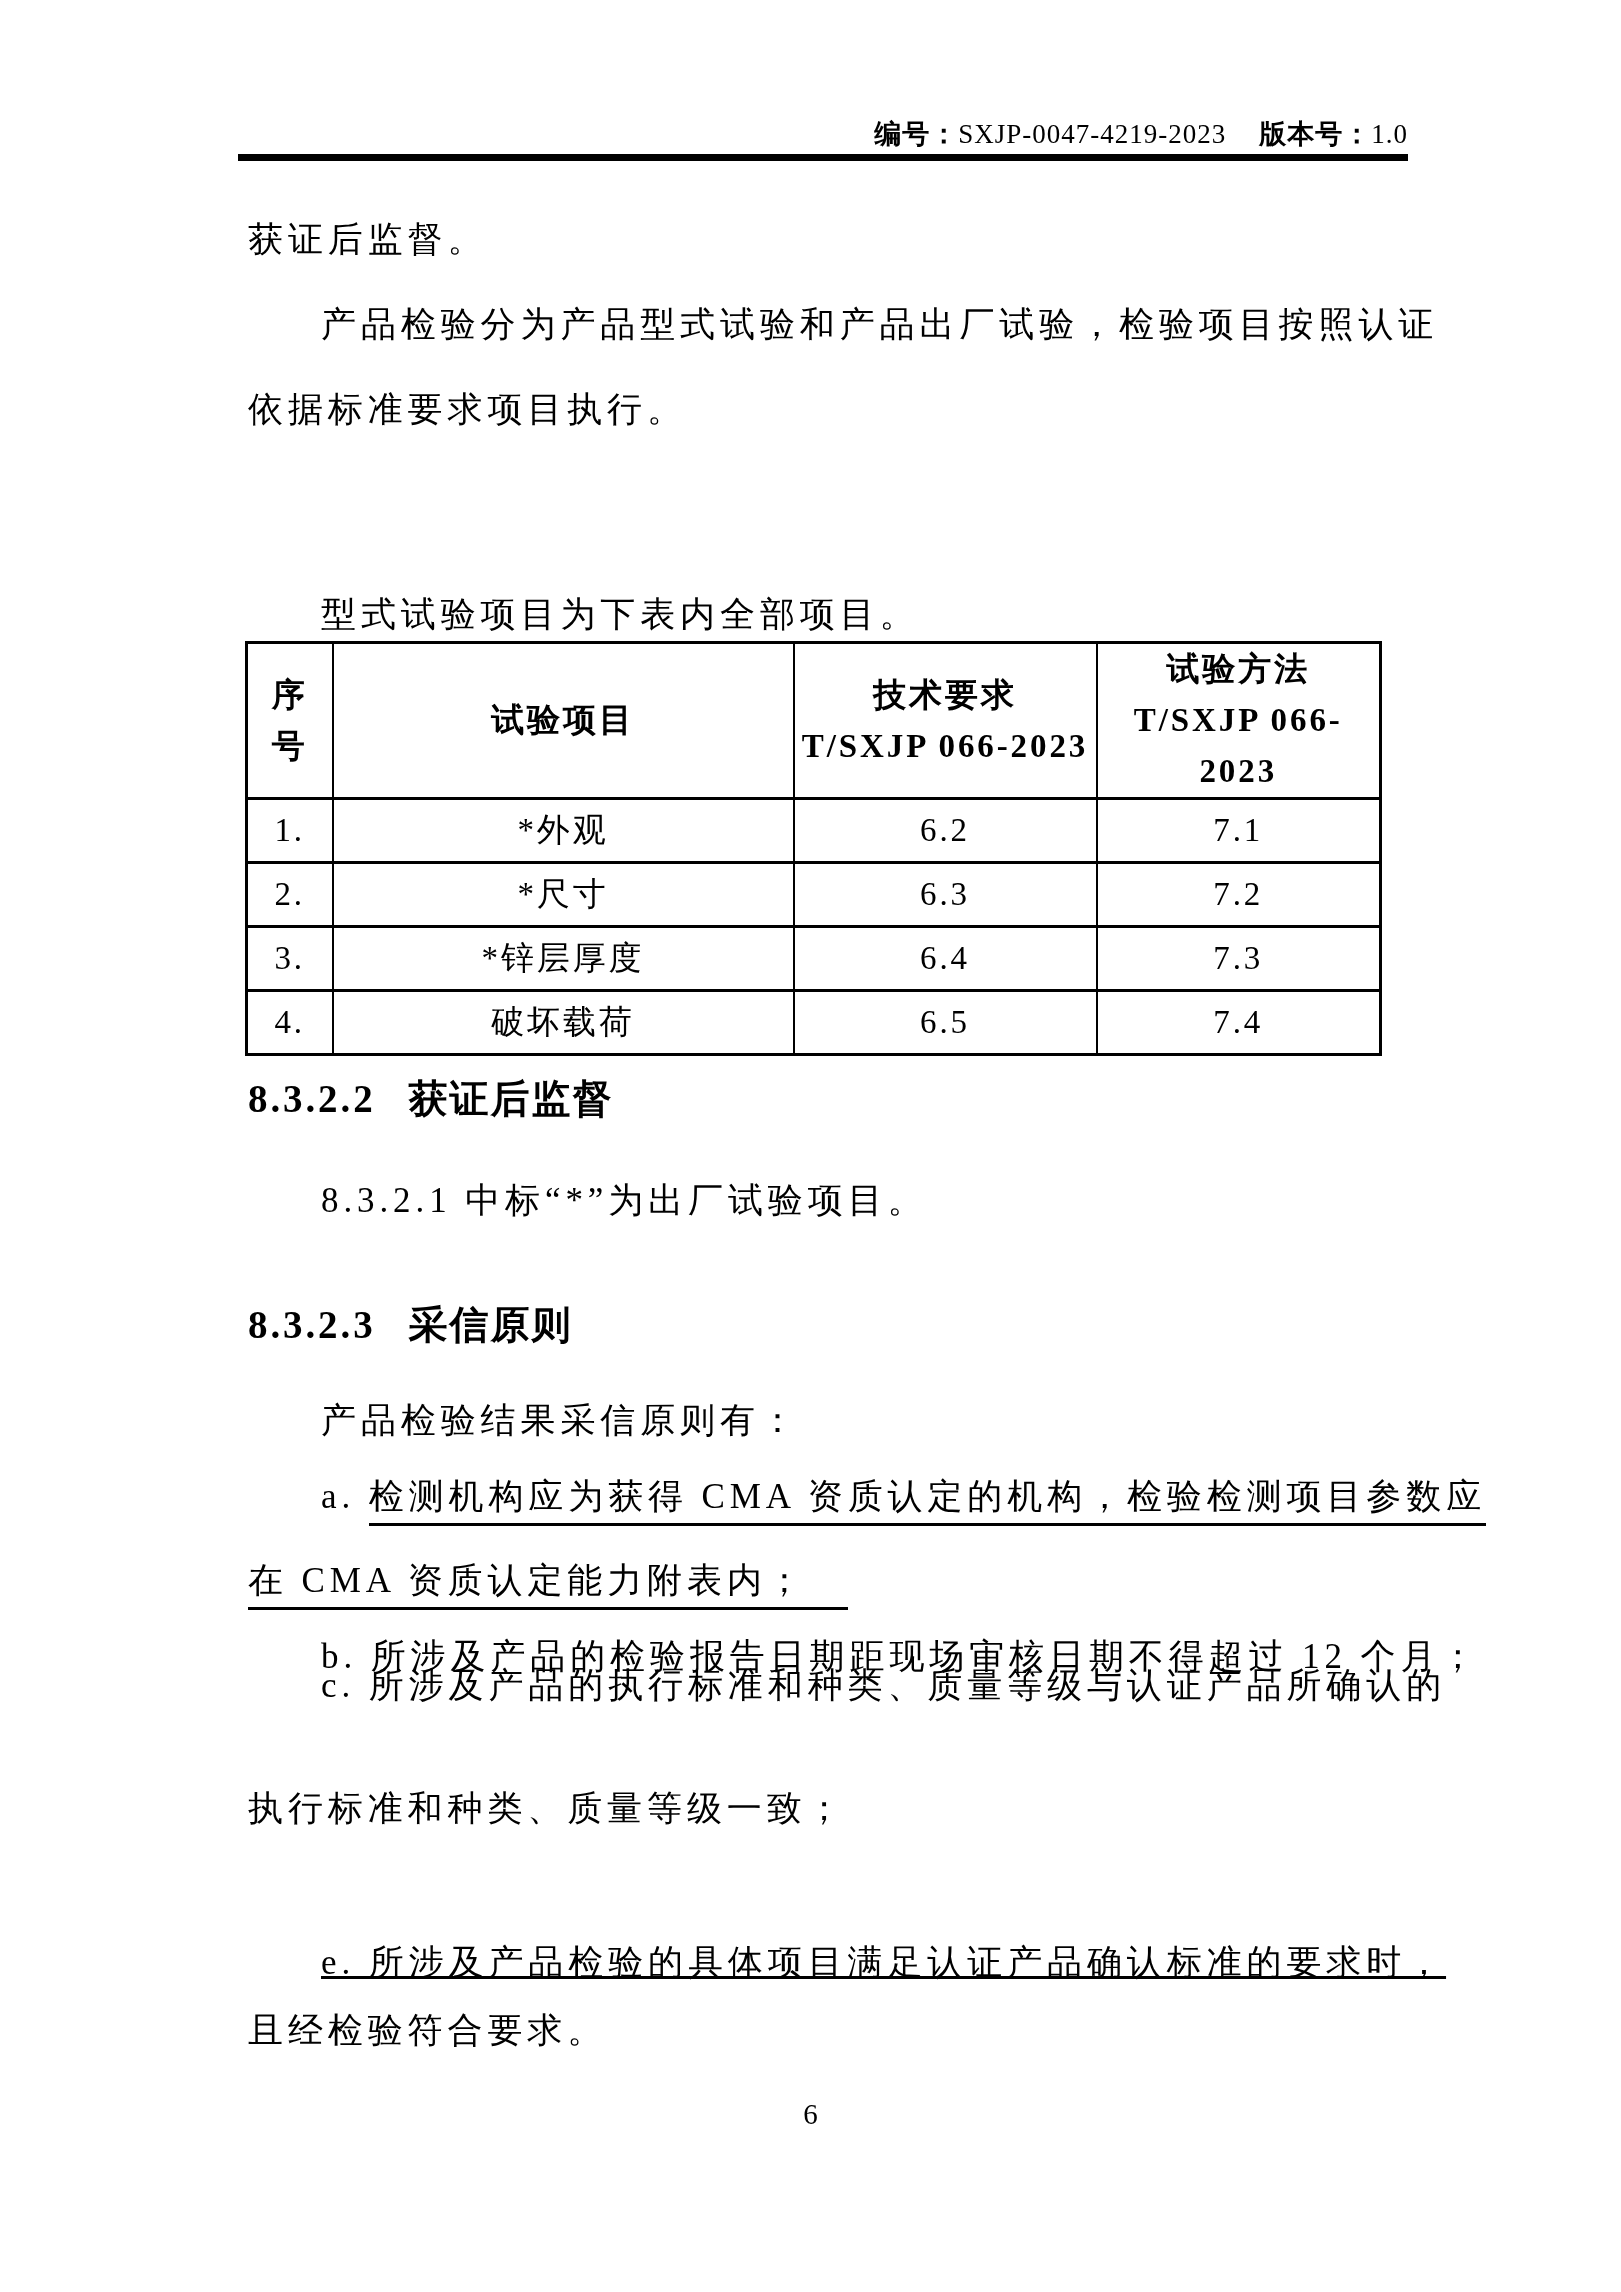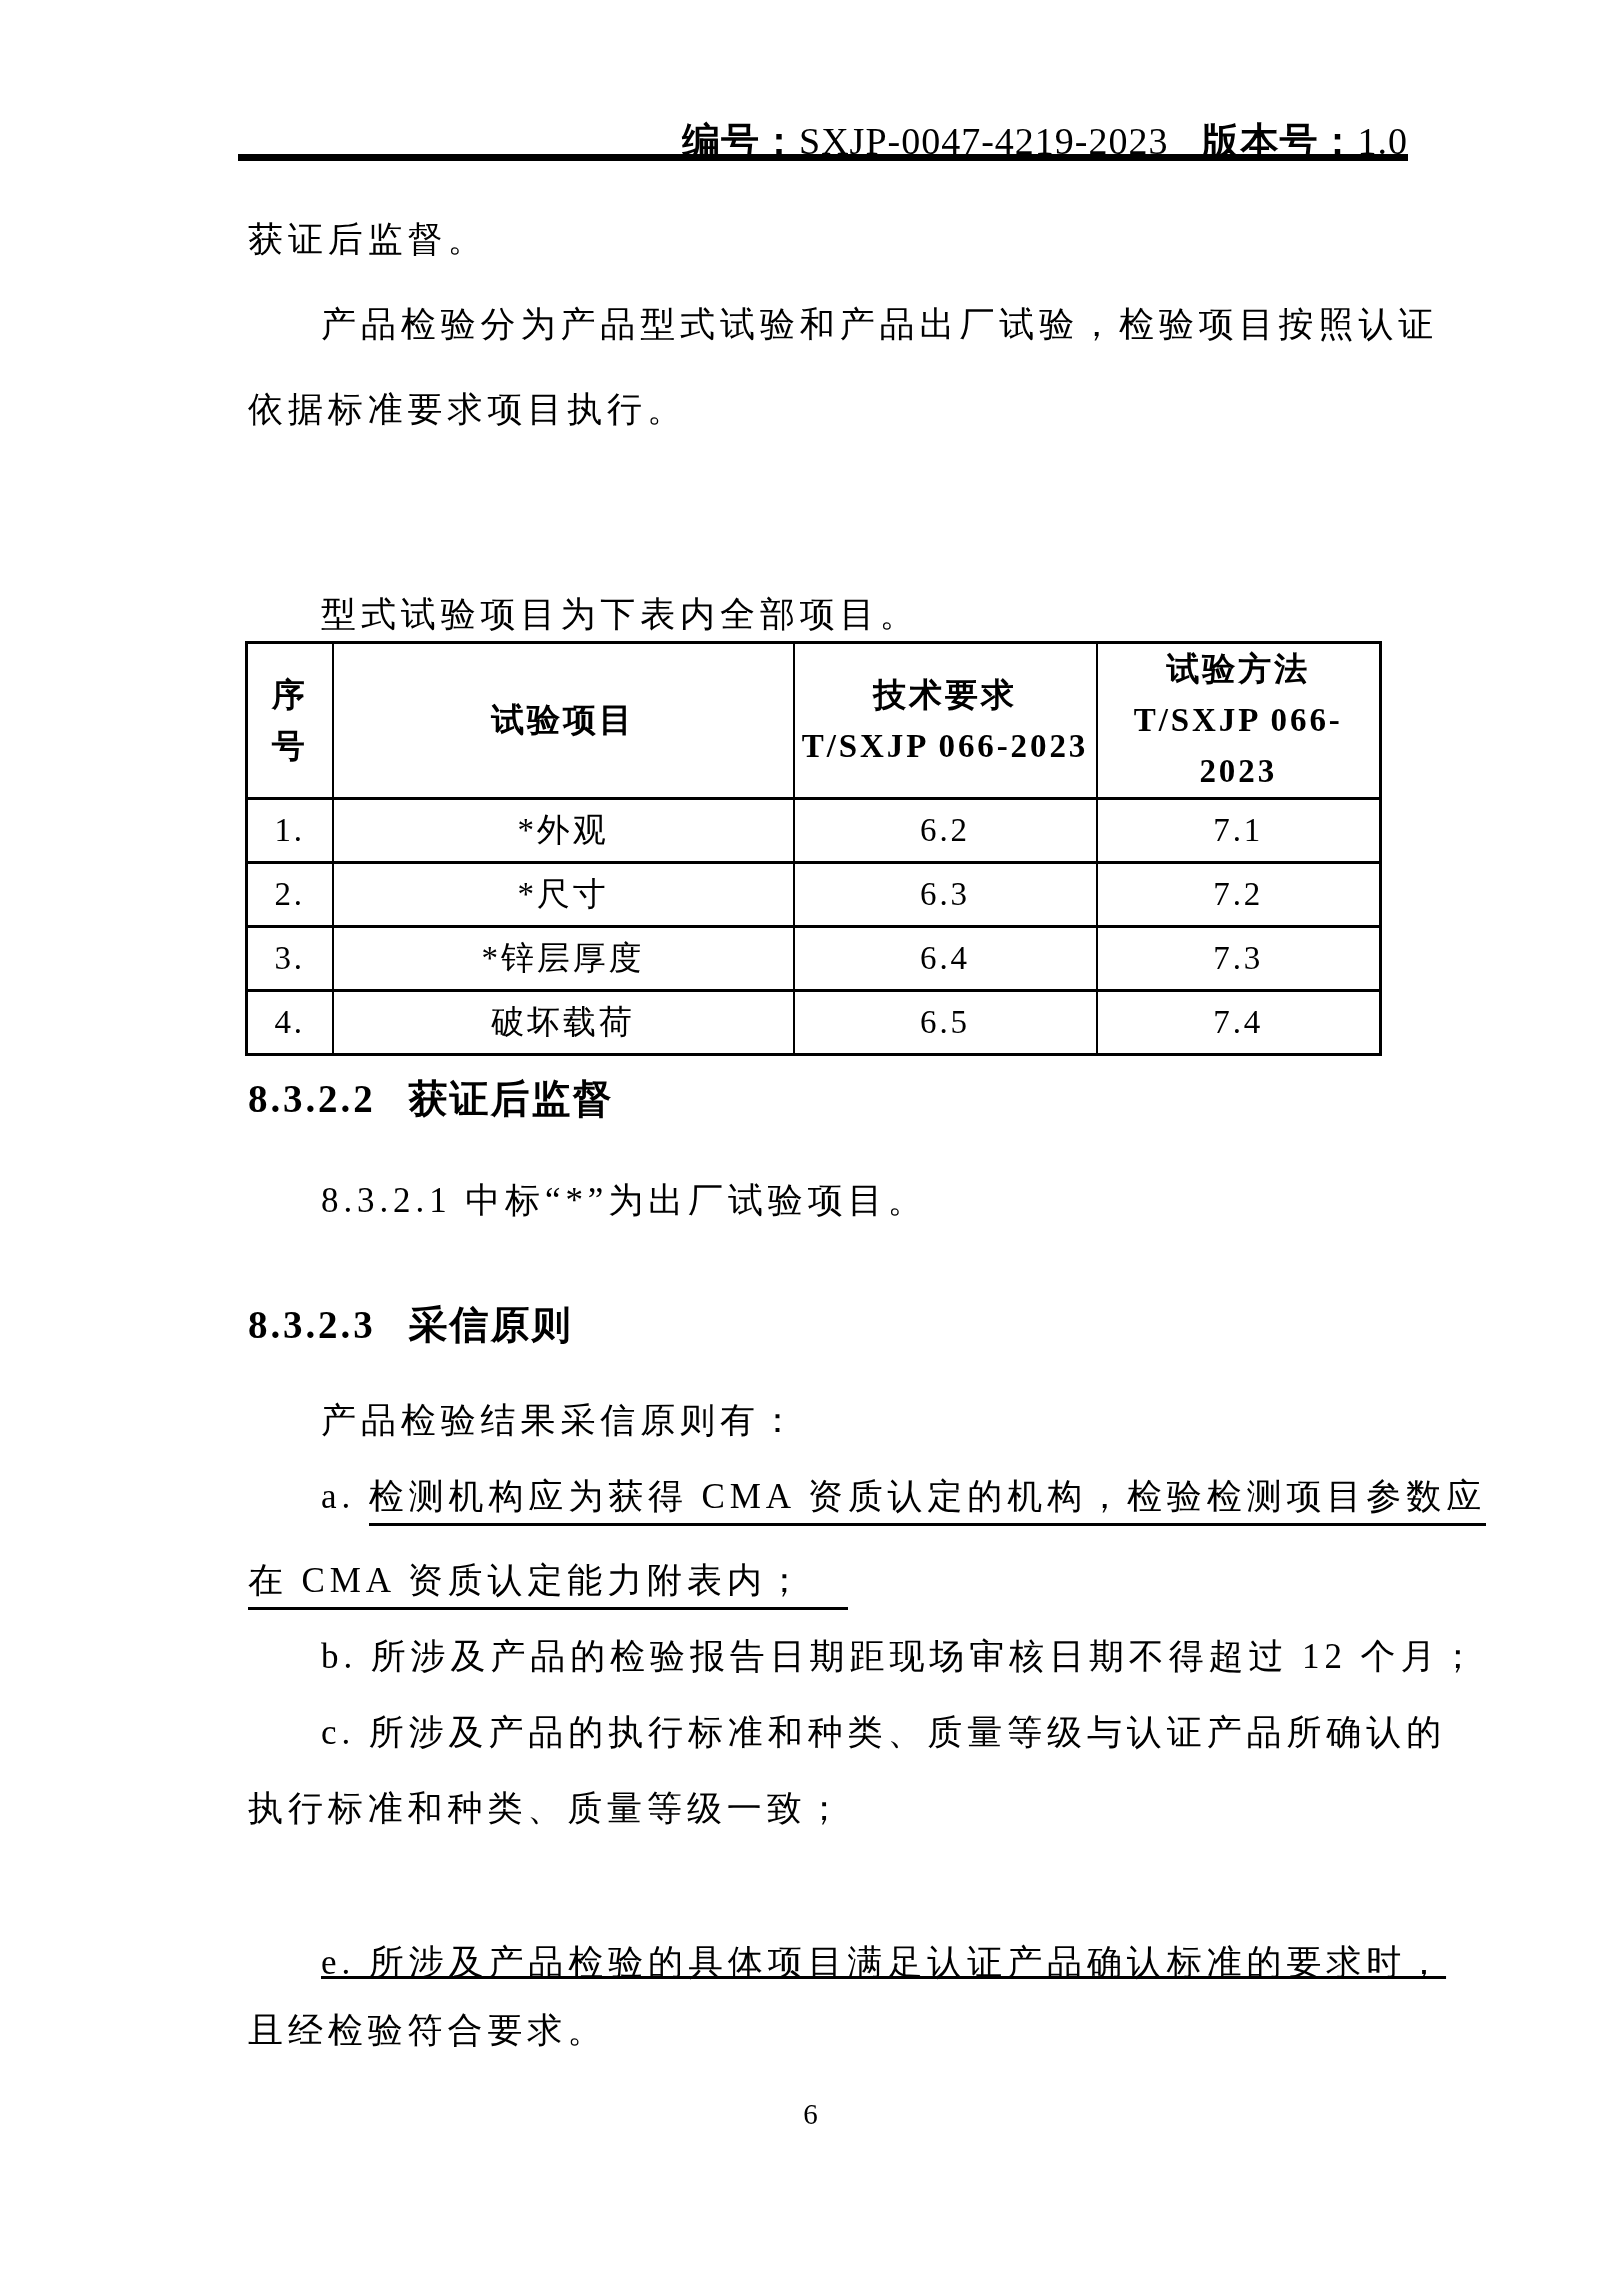--- a/index.html
+++ b/index.html
@@ -9,21 +9,21 @@
     margin:0 auto;
     background:#ffffff;
     font-family:"Liberation Serif","DejaVu Serif",serif;
     color:#000;
     overflow:hidden;
   }
   .abs{position:absolute;white-space:nowrap;}
   
   .doc-header{
     top:116px;right:213px;
-    font-size:38px;letter-spacing:1px;
+    font-size:27px;letter-spacing:1px;
   }
   .doc-header .lbl{font-weight:bold;font-family:"Liberation Sans","DejaVu Sans",sans-serif;}
   .doc-header .val{font-weight:normal;}
   .doc-header .second{margin-left:33px;}
   .header-rule{
     position:absolute;left:238px;top:154px;
     width:1170px;height:6.9px;background:#000;
   }
   
   .line{
@@ -144,21 +144,21 @@
   <div class="abs line ind" style="top:1399px;">产品检验结果采信原则有：</div>
 
   <div class="abs line ind" style="top:1475px;">
     <span>a. </span><span class="ul-part">检测机构应为获得 CMA 资质认定的机构，检验检测项目参数应</span>
   </div>
   <div class="abs line marg" style="top:1559px;">
     <span class="ul-part ul-tail">在 CMA 资质认定能力附表内；</span>
   </div>
 
   <div class="abs line ind" style="top:1635px;">b. 所涉及产品的检验报告日期距现场审核日期不得超过 12 个月；</div>
-  <div class="abs line ind" style="top:1711px;">c. 所涉及产品的执行标准和种类、质量等级与认证产品所确认的</div>
+  <div class="abs line ind" style="top:1664px;">c. 所涉及产品的执行标准和种类、质量等级与认证产品所确认的</div>
   <div class="abs line marg" style="top:1787px;">执行标准和种类、质量等级一致；</div>
   <div class="abs line ind" style="top:1941px;text-decoration:underline;">e. 所涉及产品检验的具体项目满足认证产品确认标准的要求时，</div>
   <div class="abs line marg" style="top:2009px;">且经检验符合要求。</div>
 
   <div class="abs pageno" style="top:2098px;">6</div>
 
 </div>
 
 
 </body></html>

